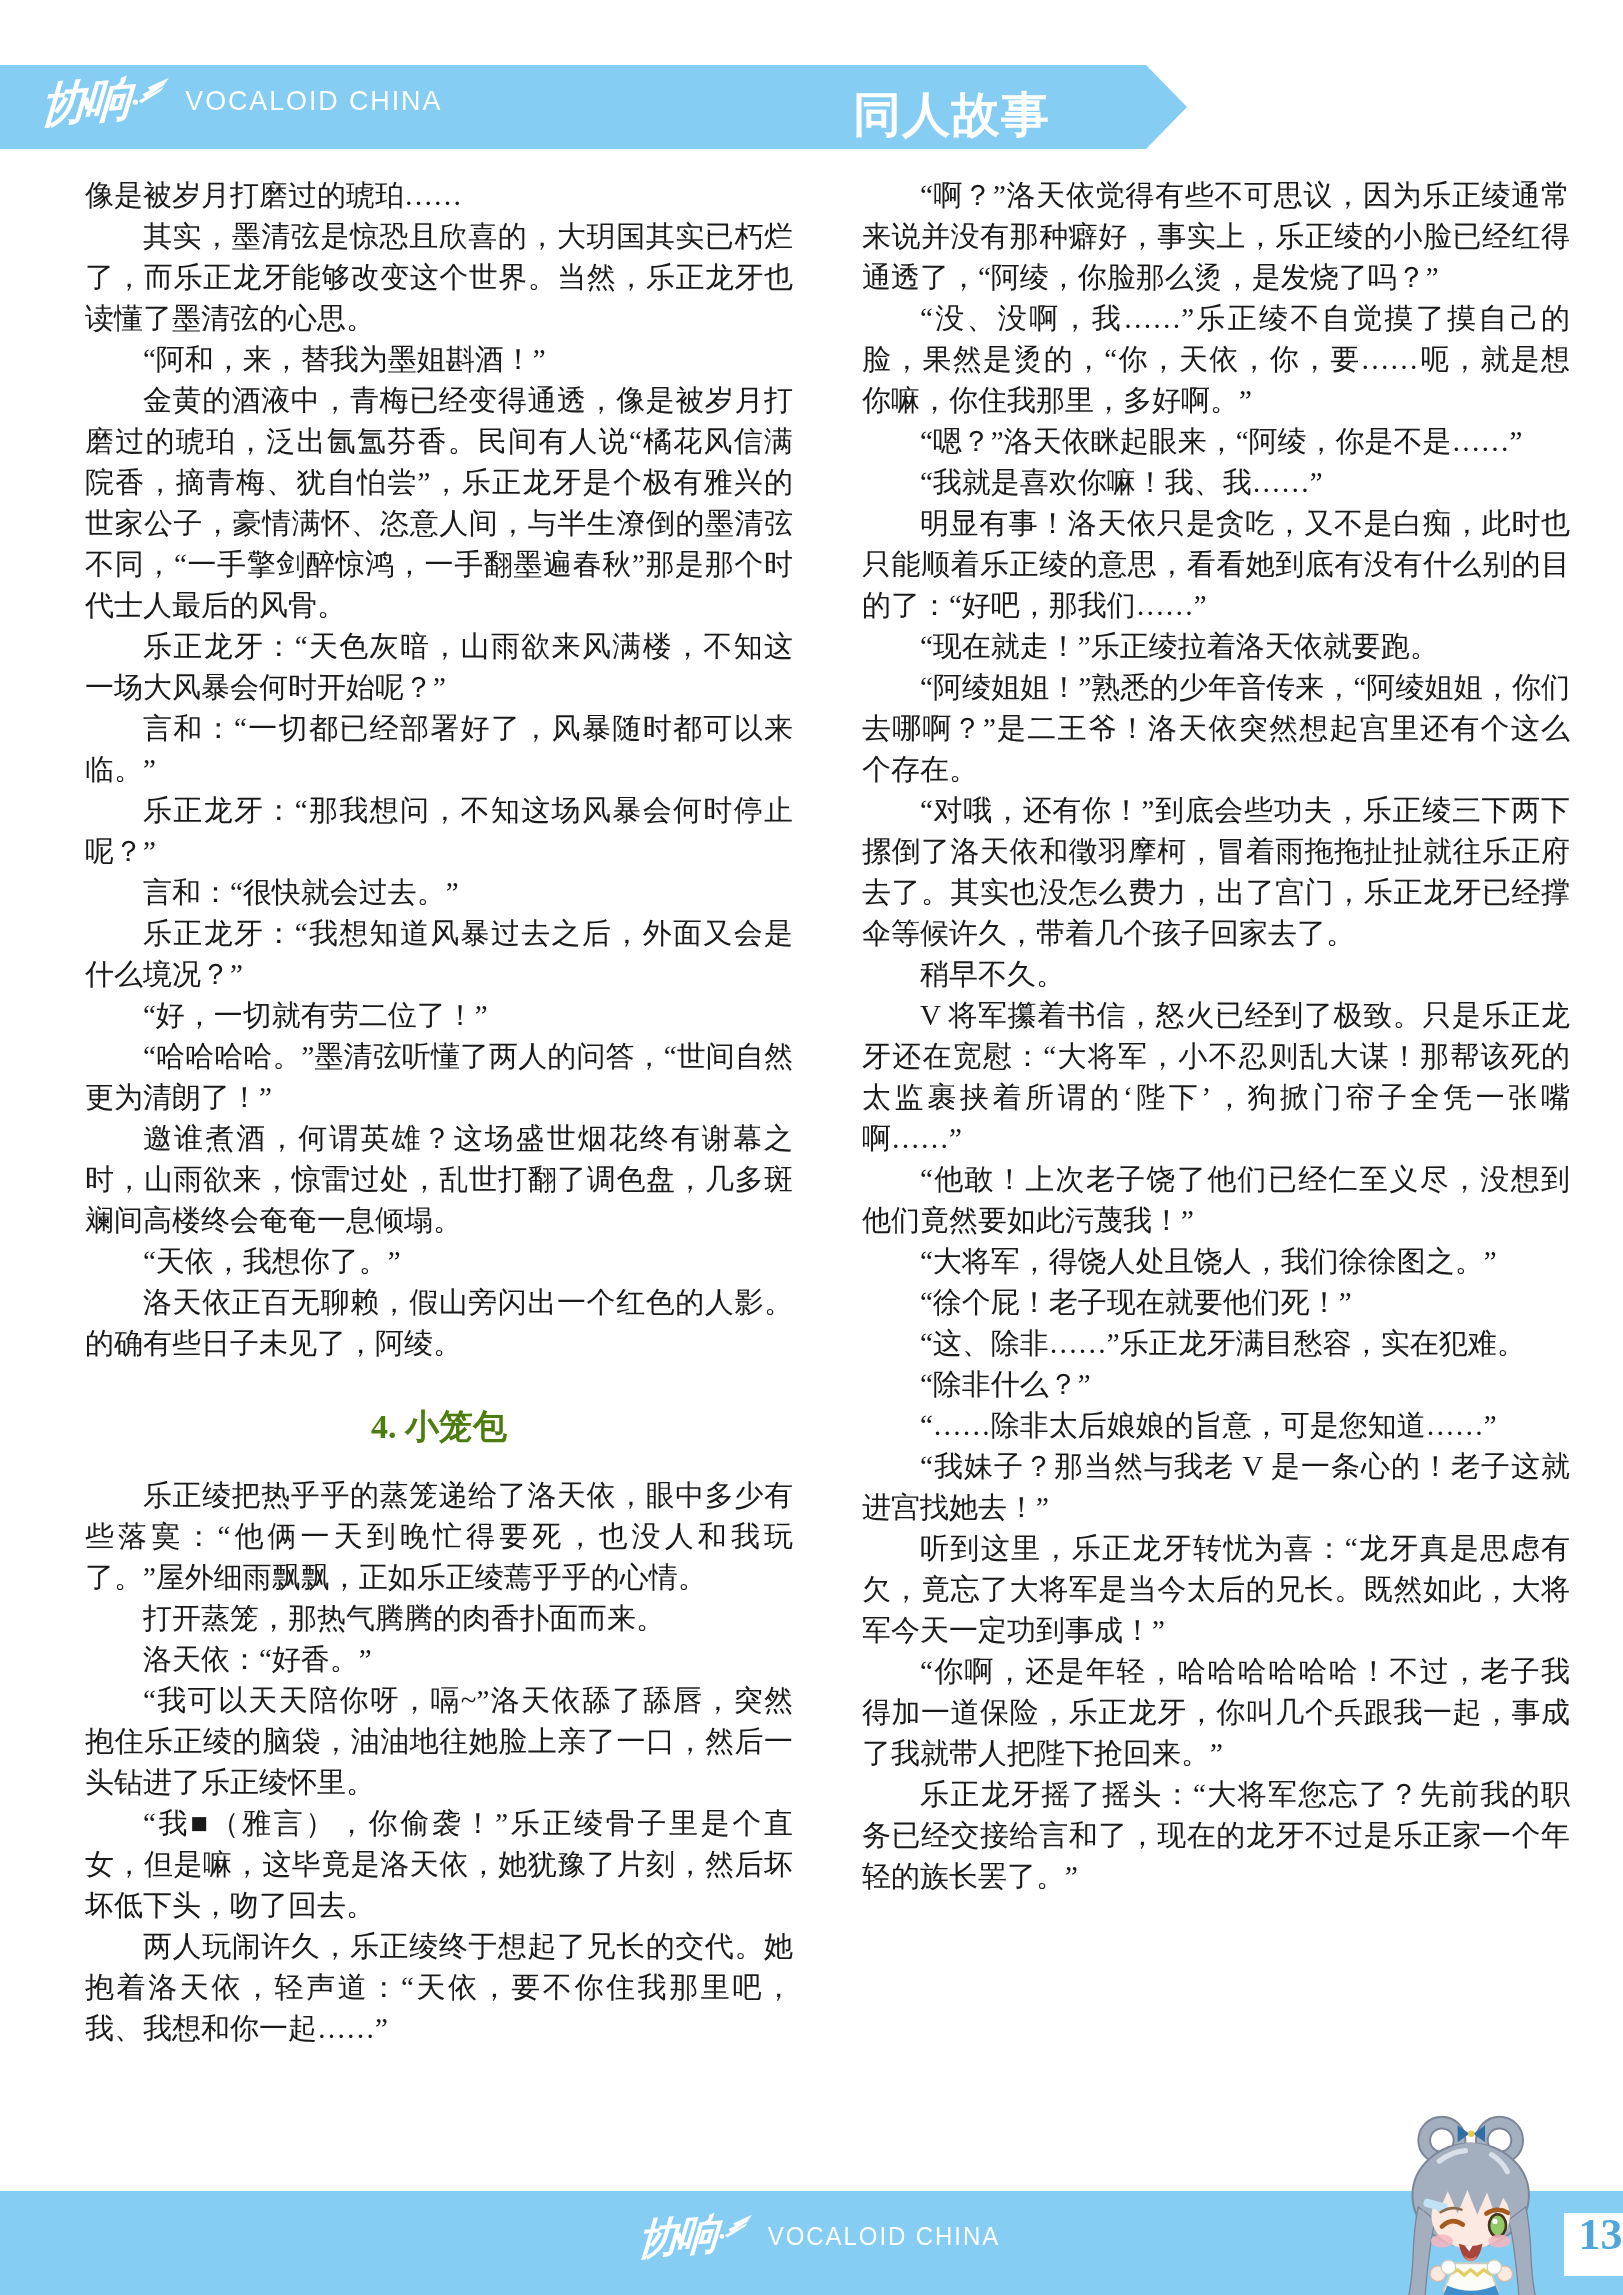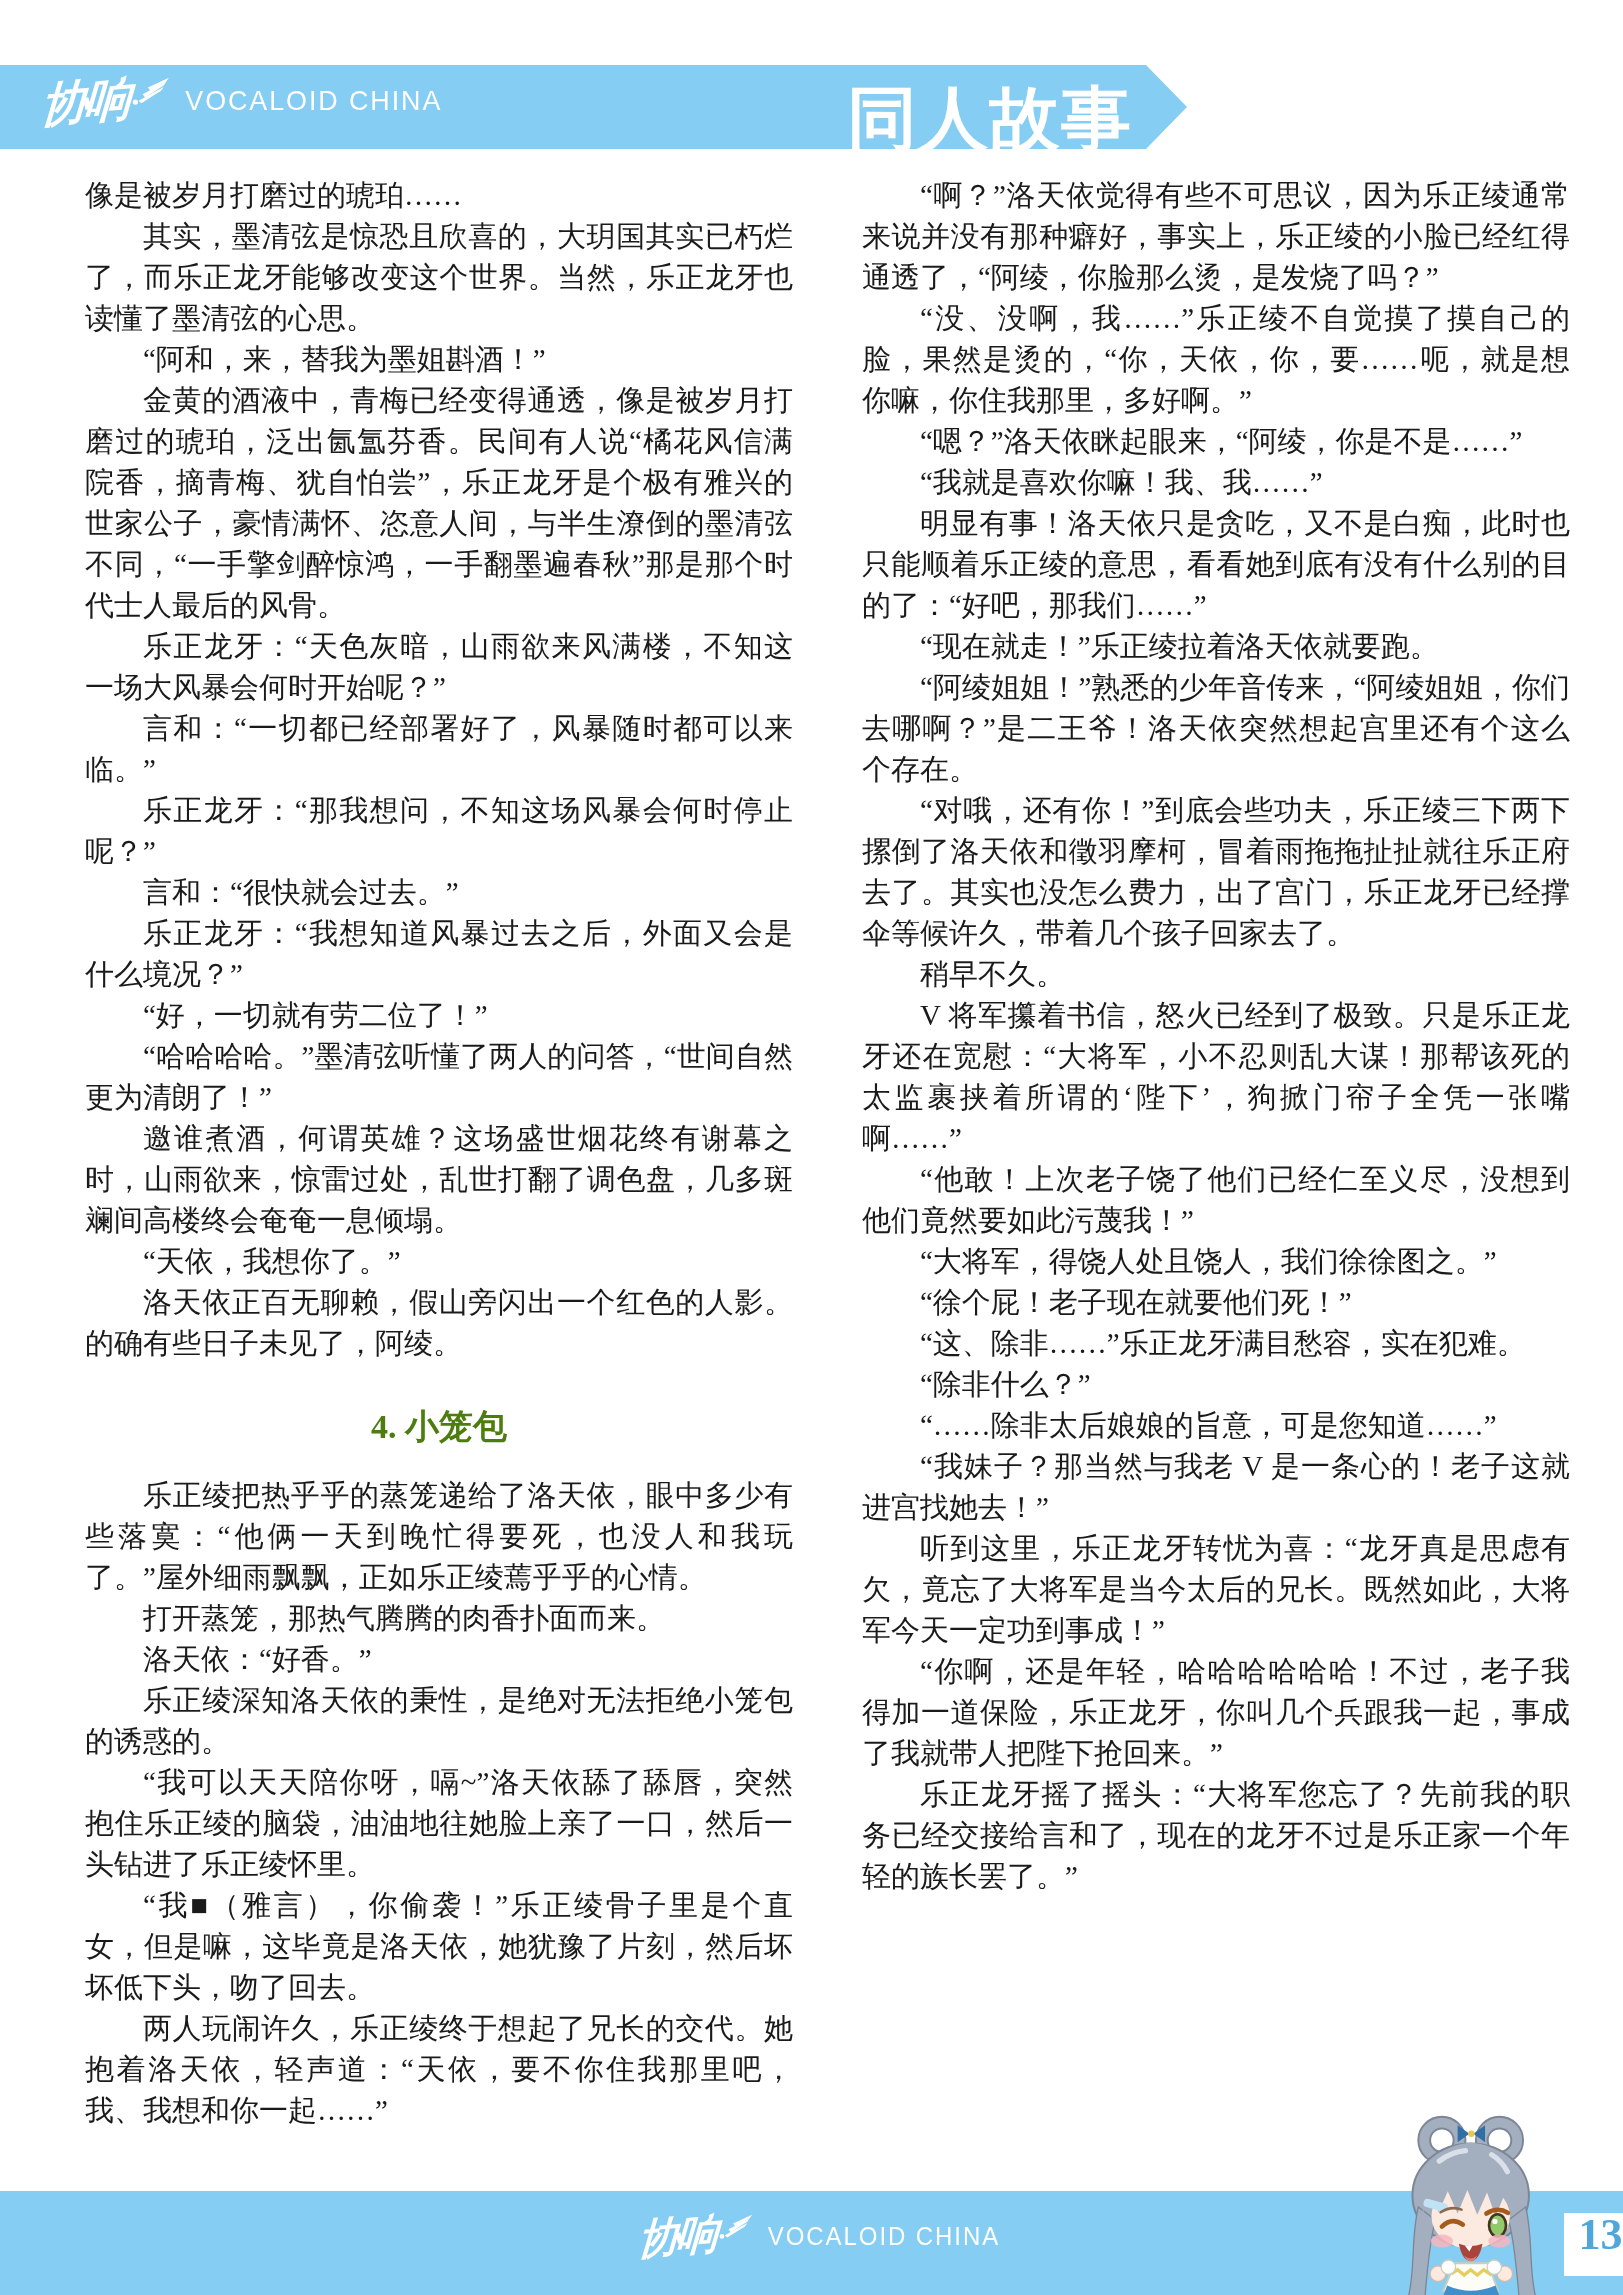--- a/index.html
+++ b/index.html
@@ -25,23 +25,23 @@
     font-family:"DejaVu Sans",sans-serif;font-style:italic;font-weight:bold;
     color:#fff;font-size:47px;line-height:1;letter-spacing:-3.3px;
     transform:rotate(-5deg) skewX(-8deg);display:inline-block;
   }
   .wing-icon{margin:0 10.5px 17px 3.9px;}
   .brand-caps{
     font-family:"Liberation Sans",sans-serif;color:#fff;font-size:28px;
     letter-spacing:2px;font-weight:normal;transform:scaleX(.96);display:inline-block;
   }
   .section-title{
-    position:absolute;left:843px;top:80px;margin:4px;
+    position:absolute;left:843px;top:80px;margin:10px;
     font-family:"DejaVu Sans",sans-serif;font-weight:bold;color:#fff;
-    font-size:70px;line-height:1;letter-spacing:1.3px;
+    font-size:48px;line-height:1;letter-spacing:1.3px;
   }
   
   .col{
     position:absolute;top:175px;width:708px;
     font-size:29px;line-height:41px;text-align:justify;
   }
   .col-left{left:85px;}
   .col-right{left:862px;}
   .para{margin:0;text-indent:2em;}
   .para.noindent{text-indent:0;}
@@ -101,21 +101,20 @@
       <p class="para">乐正龙牙：“我想知道风暴过去之后，外面又会是什么境况？”</p>
       <p class="para">“好，一切就有劳二位了！”</p>
       <p class="para">“哈哈哈哈。”墨清弦听懂了两人的问答，“世间自然更为清朗了！”</p>
       <p class="para">邀谁煮酒，何谓英雄？这场盛世烟花终有谢幕之时，山雨欲来，惊雷过处，乱世打翻了调色盘，几多斑斓间高楼终会奄奄一息倾塌。</p>
       <p class="para">“天依，我想你了。”</p>
       <p class="para">洛天依正百无聊赖，假山旁闪出一个红色的人影。的确有些日子未见了，阿绫。</p>
       <h3 class="sec-heading">4. 小笼包</h3>
       <p class="para">乐正绫把热乎乎的蒸笼递给了洛天依，眼中多少有些落寞：“他俩一天到晚忙得要死，也没人和我玩了。”屋外细雨飘飘，正如乐正绫蔫乎乎的心情。</p>
       <p class="para">打开蒸笼，那热气腾腾的肉香扑面而来。</p>
       <p class="para">洛天依：“好香。”</p>
-      <p class="para">乐正绫深知洛天依的秉性，是绝对无法拒绝小笼包的诱惑的。</p>
       <p class="para">“我可以天天陪你呀，嗝~”洛天依舔了舔唇，突然抱住乐正绫的脑袋，油油地往她脸上亲了一口，然后一头钻进了乐正绫怀里。</p>
       <p class="para">“我■（雅言），你偷袭！”乐正绫骨子里是个直女，但是嘛，这毕竟是洛天依，她犹豫了片刻，然后坏坏低下头，吻了回去。</p>
       <p class="para">两人玩闹许久，乐正绫终于想起了兄长的交代。她抱着洛天依，轻声道：“天依，要不你住我那里吧，我、我想和你一起……”</p>
     </div>
   <div id="col-right" class="col col-right">
       <p class="para">“啊？”洛天依觉得有些不可思议，因为乐正绫通常来说并没有那种癖好，事实上，乐正绫的小脸已经红得通透了，“阿绫，你脸那么烫，是发烧了吗？”</p>
       <p class="para">“没、没啊，我……”乐正绫不自觉摸了摸自己的脸，果然是烫的，“你，天依，你，要……呃，就是想你嘛，你住我那里，多好啊。”</p>
       <p class="para">“嗯？”洛天依眯起眼来，“阿绫，你是不是……”</p>
       <p class="para">“我就是喜欢你嘛！我、我……”</p>
       <p class="para">明显有事！洛天依只是贪吃，又不是白痴，此时也只能顺着乐正绫的意思，看看她到底有没有什么别的目的了：“好吧，那我们……”</p>

